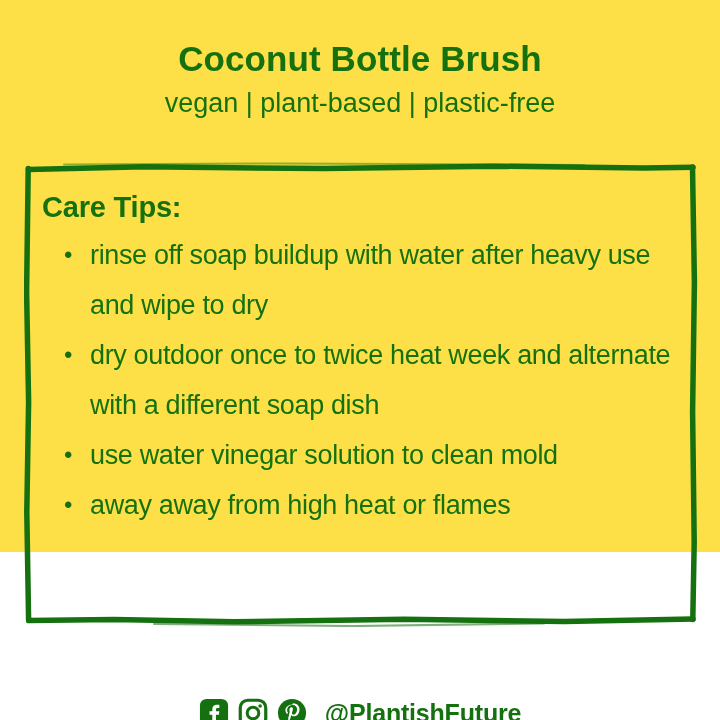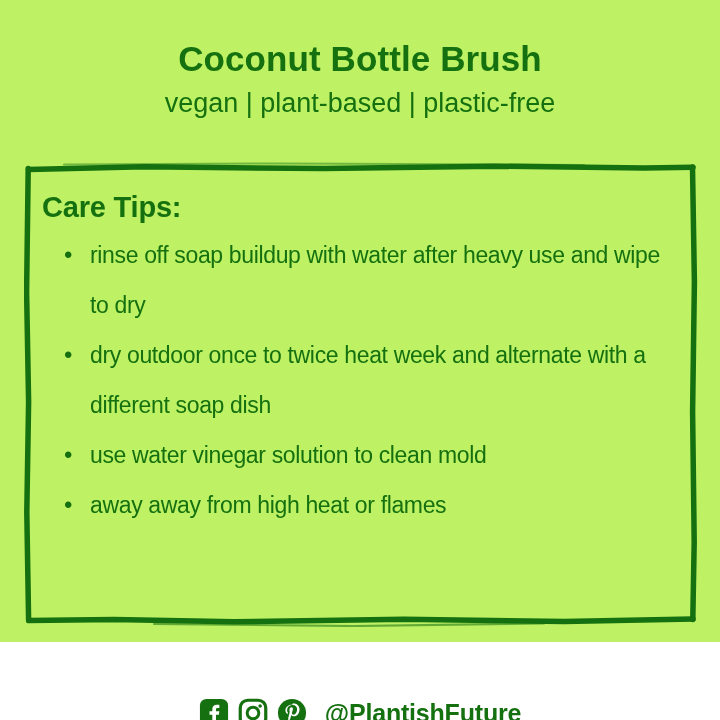--- a/index.html
+++ b/index.html
@@ -11,22 +11,22 @@
     width: 720px;
     height: 720px;
     overflow: hidden;
     font-family: "Liberation Sans", sans-serif;
     -webkit-font-smoothing: antialiased;
   }
 
   .page {
     position: relative;
     width: 720px;
-    height: 642px;
-    background: #bef264;
+    height: 552px;
+    background: #fde047;
   }
 
   
   .header {
     position: absolute;
     top: 38px;
     left: 0;
     width: 720px;
     text-align: center;
   }
@@ -82,21 +82,21 @@
 
   .tips-list {
     list-style: none;
     margin: 0;
     padding: 0;
   }
   .tip-item {
     position: relative;
     padding-left: 48px;
     font-family: "Liberation Sans Narrow", "Liberation Sans", sans-serif;
-    font-size: 23px;
+    font-size: 27px;
     line-height: 50px;
     color: #15700f;
     letter-spacing: -0.35px;
     margin: 0;
     max-width: 600px;
   }
   .tip-item::before {
     content: "\2022";
     position: absolute;
     left: 22px;

